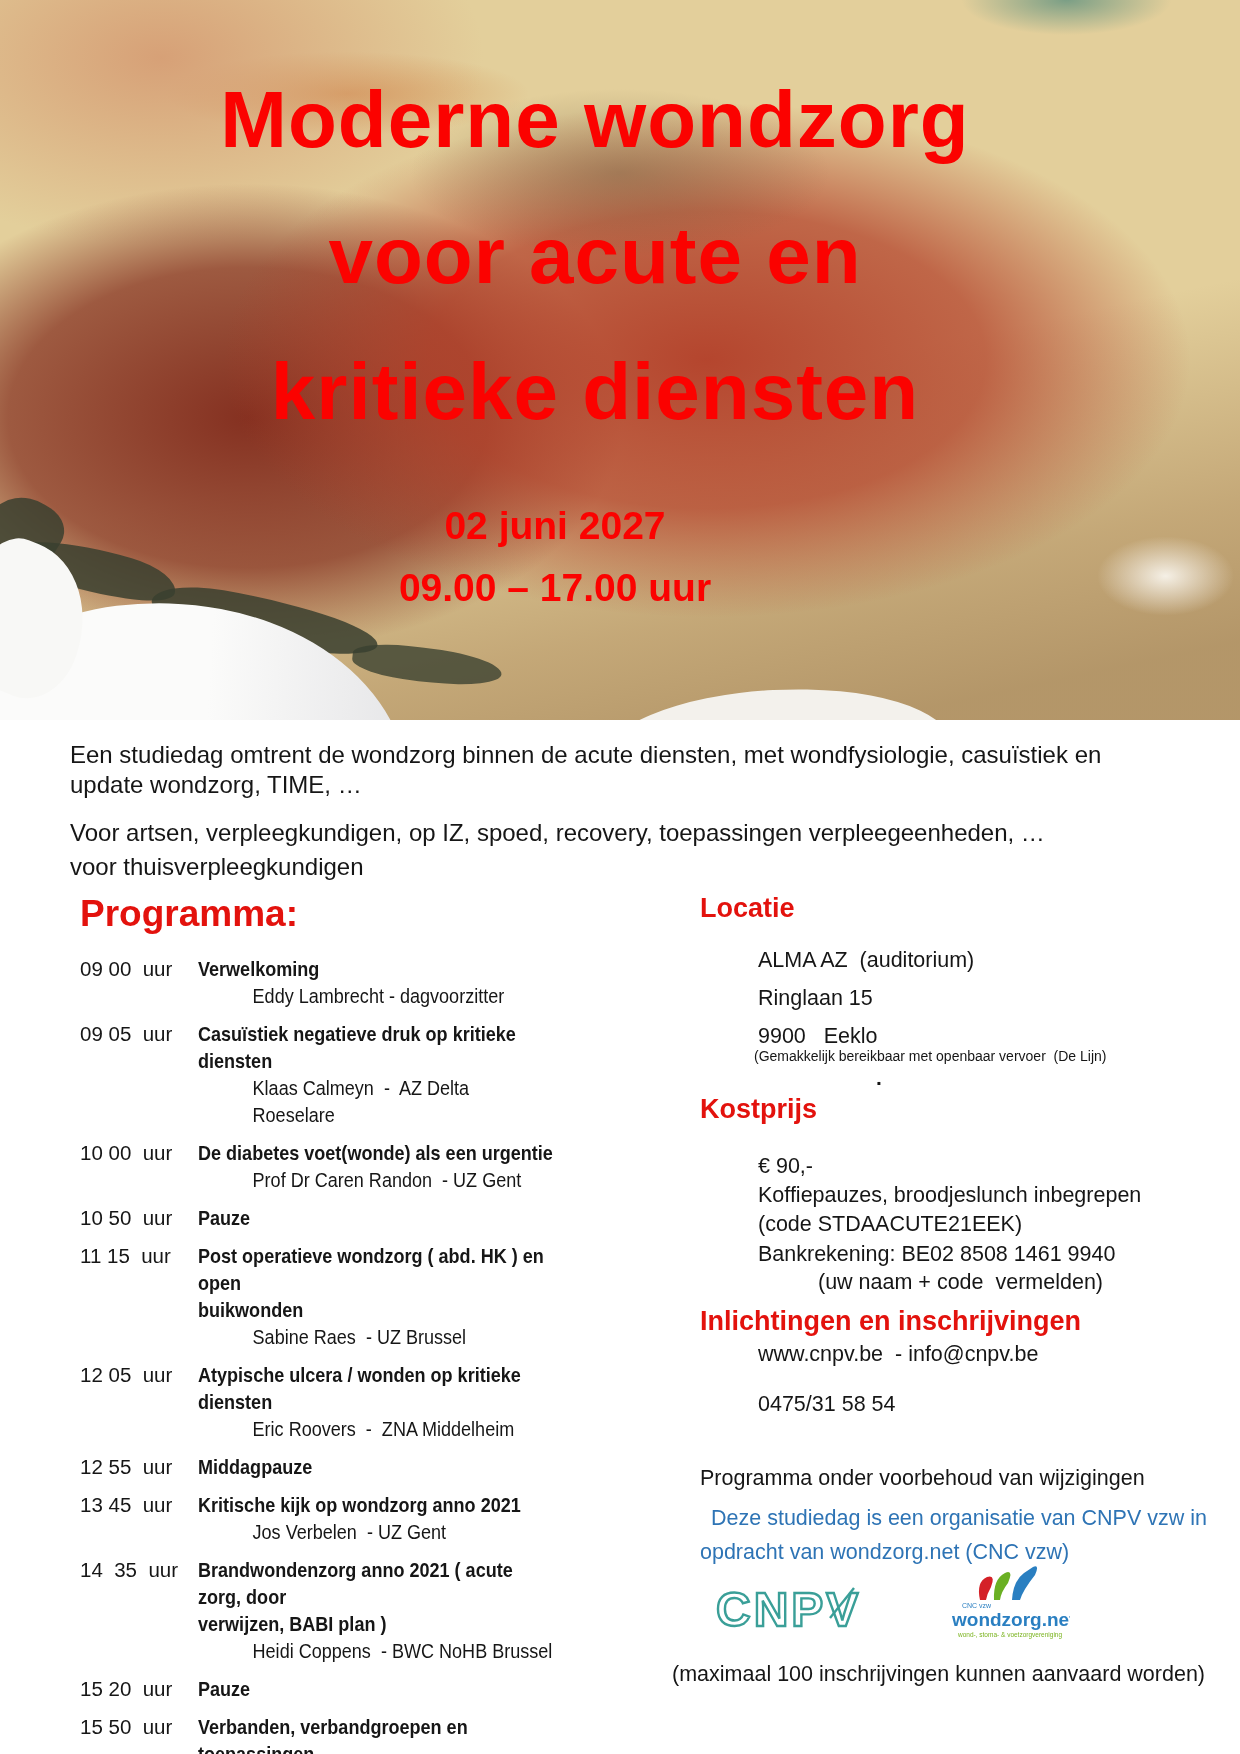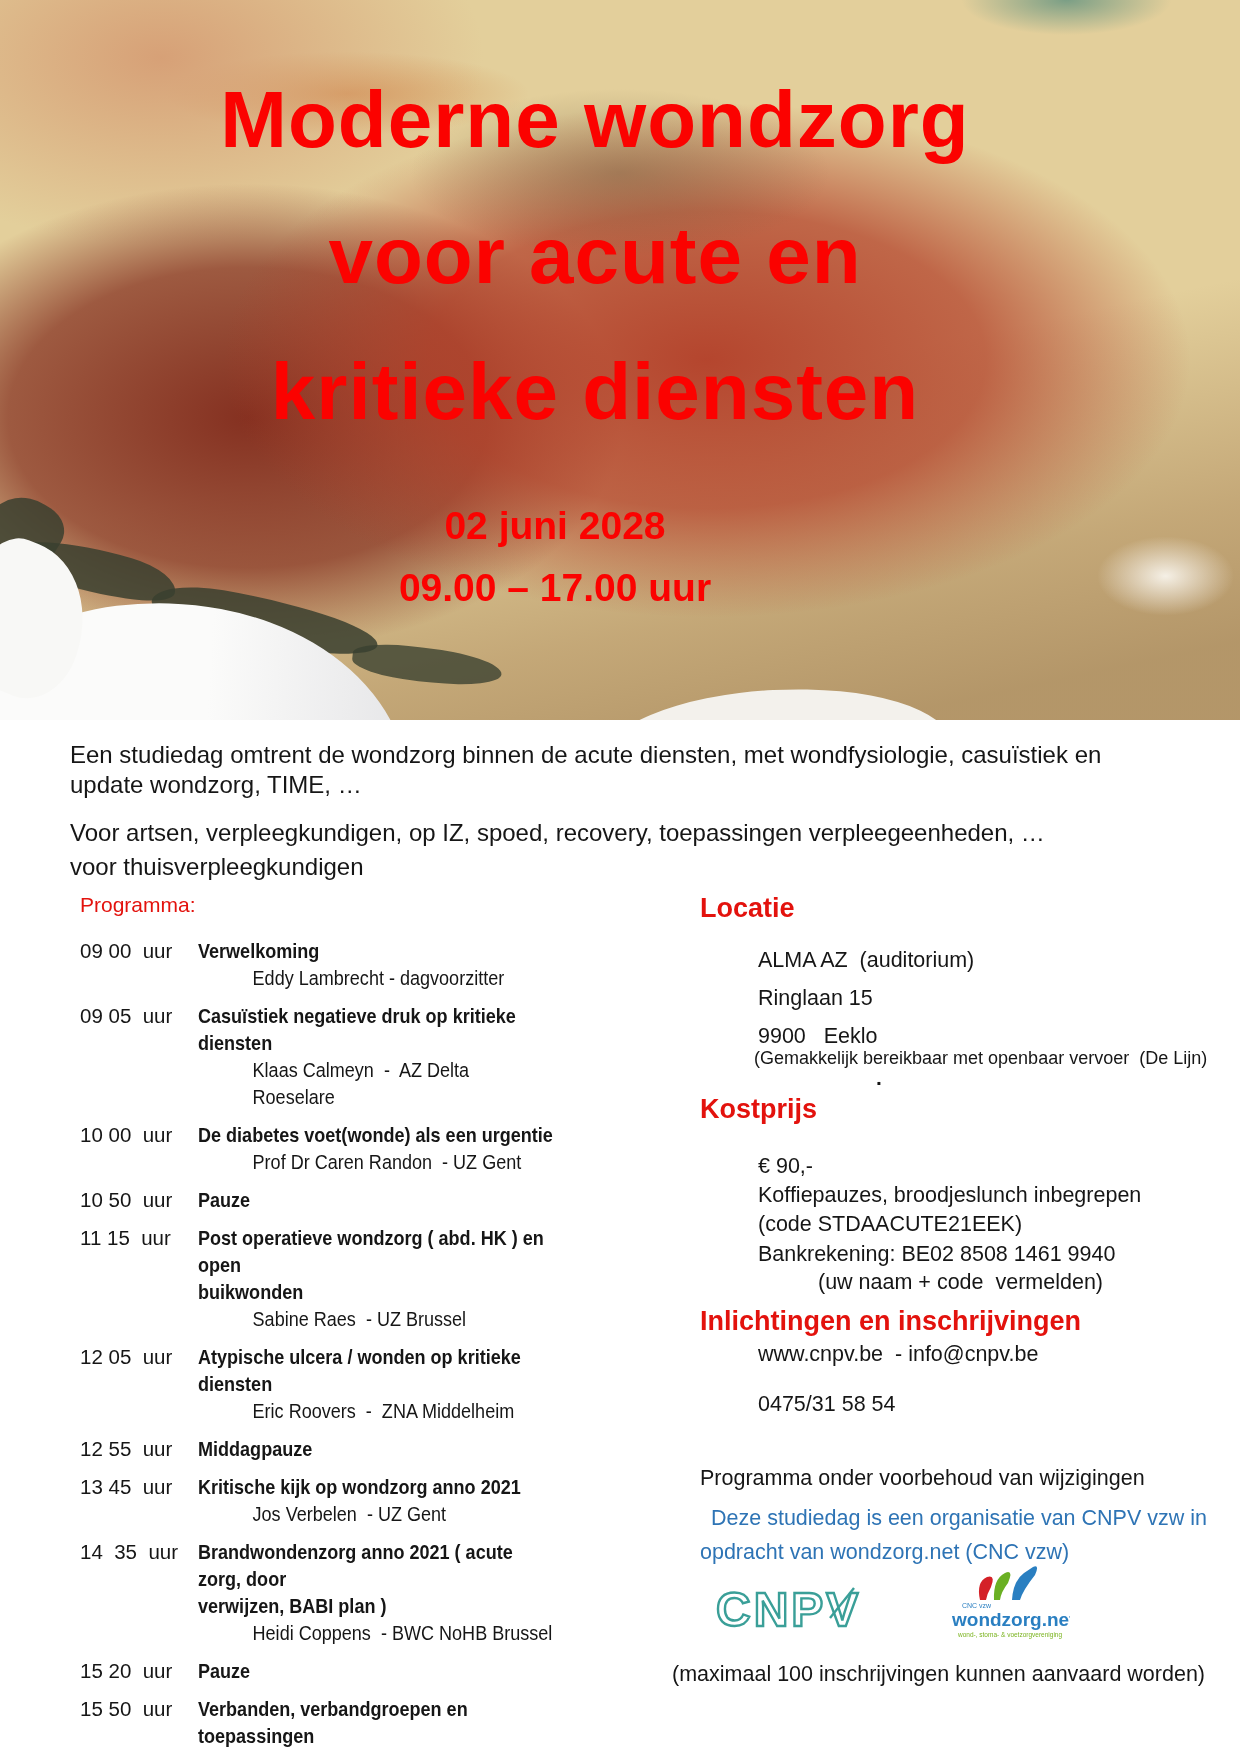--- a/index.html
+++ b/index.html
@@ -43,34 +43,34 @@
   .hero-time{top:566px;}
 
   
   .intro{position:absolute;left:70px;top:740px;width:1105px;font-size:24px;line-height:30px;}
   .intro p{margin:0;}
   .intro .p1{margin-bottom:18px;}
   .intro .p2{margin-bottom:4px;}
 
   
   .program{position:absolute;left:80px;top:893px;width:530px;}
-  .program-heading{color:var(--accent-red);font-size:21px;font-weight:normal;margin:0 0 20px 0;}
+  .program-heading{color:var(--accent-red);font-size:37px;font-weight:bold;margin:0 0 20px 0;}
   .prow{display:flex;margin-bottom:11px;font-size:20.5px;line-height:27px;}
   .ptime{flex:0 0 118px;}
   .pbody{flex:1;transform:scaleX(.88);transform-origin:left top;}
   .ptitle{font-weight:bold;}
   .pspeaker{margin-left:62px;}
 
   
   .rc{position:absolute;}
   .rc-heading{color:var(--accent-red);font-size:27px;font-weight:bold;}
   .rc-text{font-size:21.5px;}
   .loc-heading{left:700px;top:893px;}
   .loc-lines{left:758px;top:941px;line-height:38px;}
-  .loc-note{left:754px;top:1048px;font-size:18px;}
+  .loc-note{left:754px;top:1048px;font-size:14px;}
   .loc-dot{left:876px;top:1066px;font-size:21px;font-weight:bold;}
   .price-heading{left:700px;top:1094px;}
   .price-lines{left:758px;top:1152px;line-height:29px;}
   .bank-line{left:758px;top:1242px;}
   .bank-note{left:818px;top:1270px;}
   .contact-heading{left:700px;top:1306px;}
   .contact-web{left:758px;top:1342px;}
   .contact-phone{left:758px;top:1392px;}
   .disclaimer{left:700px;top:1466px;}
   .org1{left:700px;top:1506px;color:var(--link-blue);margin-left:11px;}
@@ -90,21 +90,21 @@
   <div class="tat tat3"></div>
   <div class="sheet sheet1"></div>
   <div class="sheet sheet2"></div>
   <div class="sheet sheet3"></div>
 
   <div class="hero-title">
     <span>Moderne wondzorg</span>
     <span>voor acute en</span>
     <span>kritieke diensten</span>
   </div>
-  <div class="hero-date">02 juni 2028</div>
+  <div class="hero-date">02 juni 2027</div>
   <div class="hero-time">09.00 – 17.00 uur</div>
 </div>
 
 <div class="intro">
   <p class="p1">Een studiedag omtrent de wondzorg binnen de acute diensten, met wondfysiologie, casuïstiek en update wondzorg, TIME, …</p>
   <p class="p2">Voor artsen, verpleegkundigen, op IZ, spoed, recovery, toepassingen verpleegeenheden, …</p>
   <p class="p3">voor thuisverpleegkundigen</p>
 </div>
 
 <div class="program">

